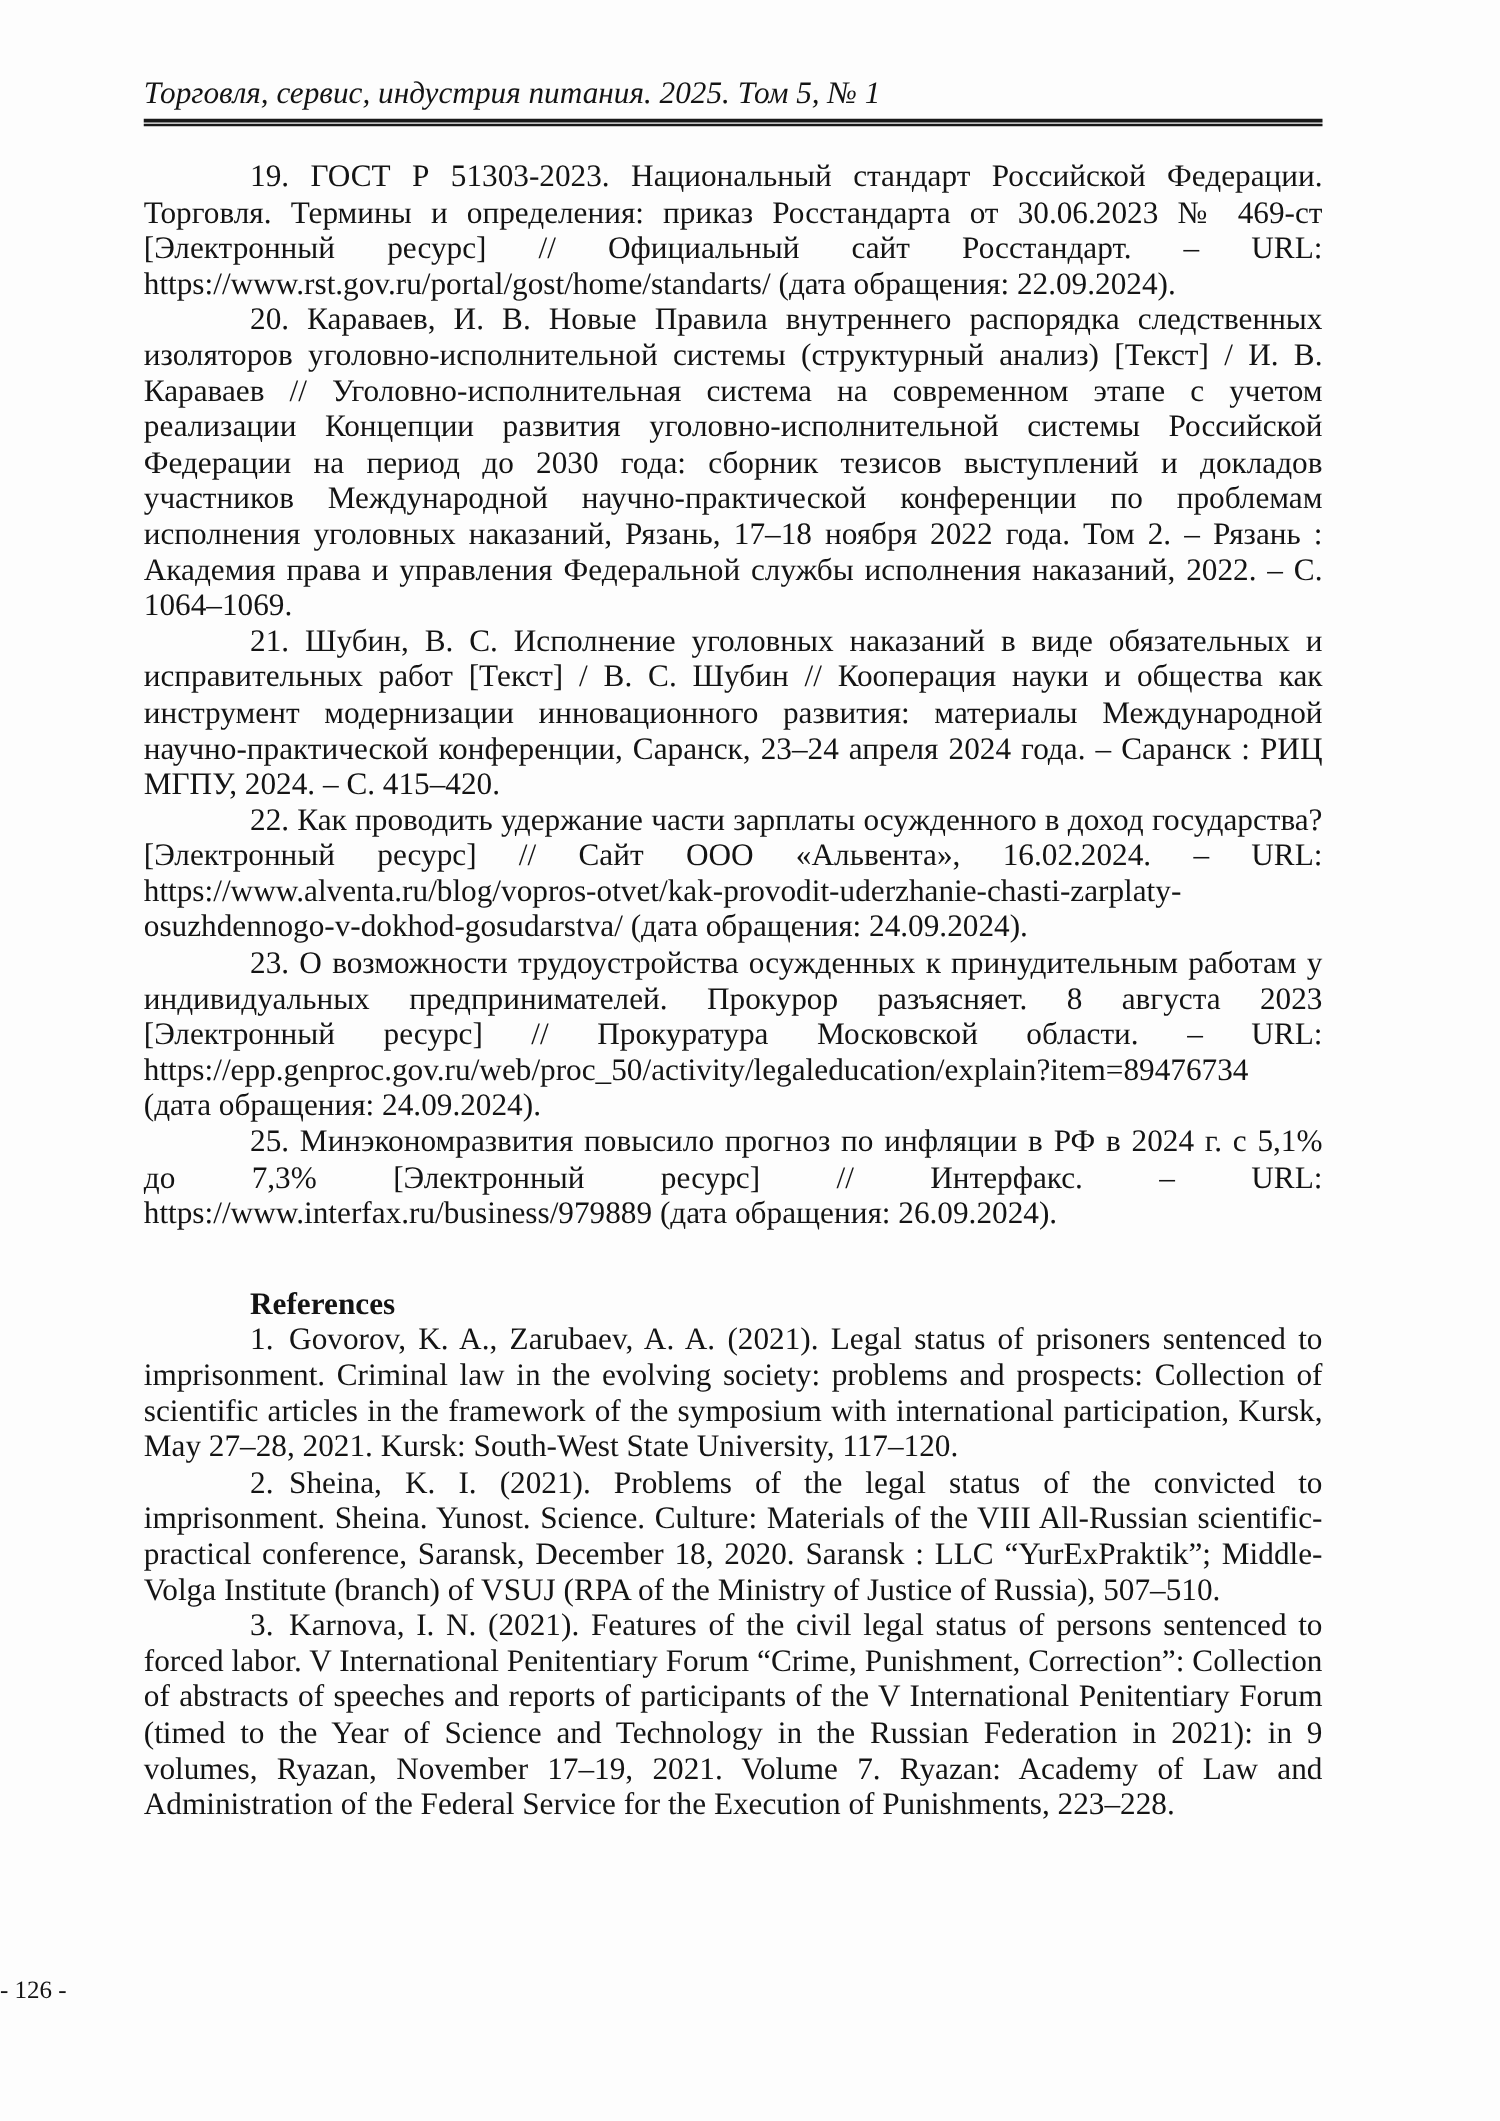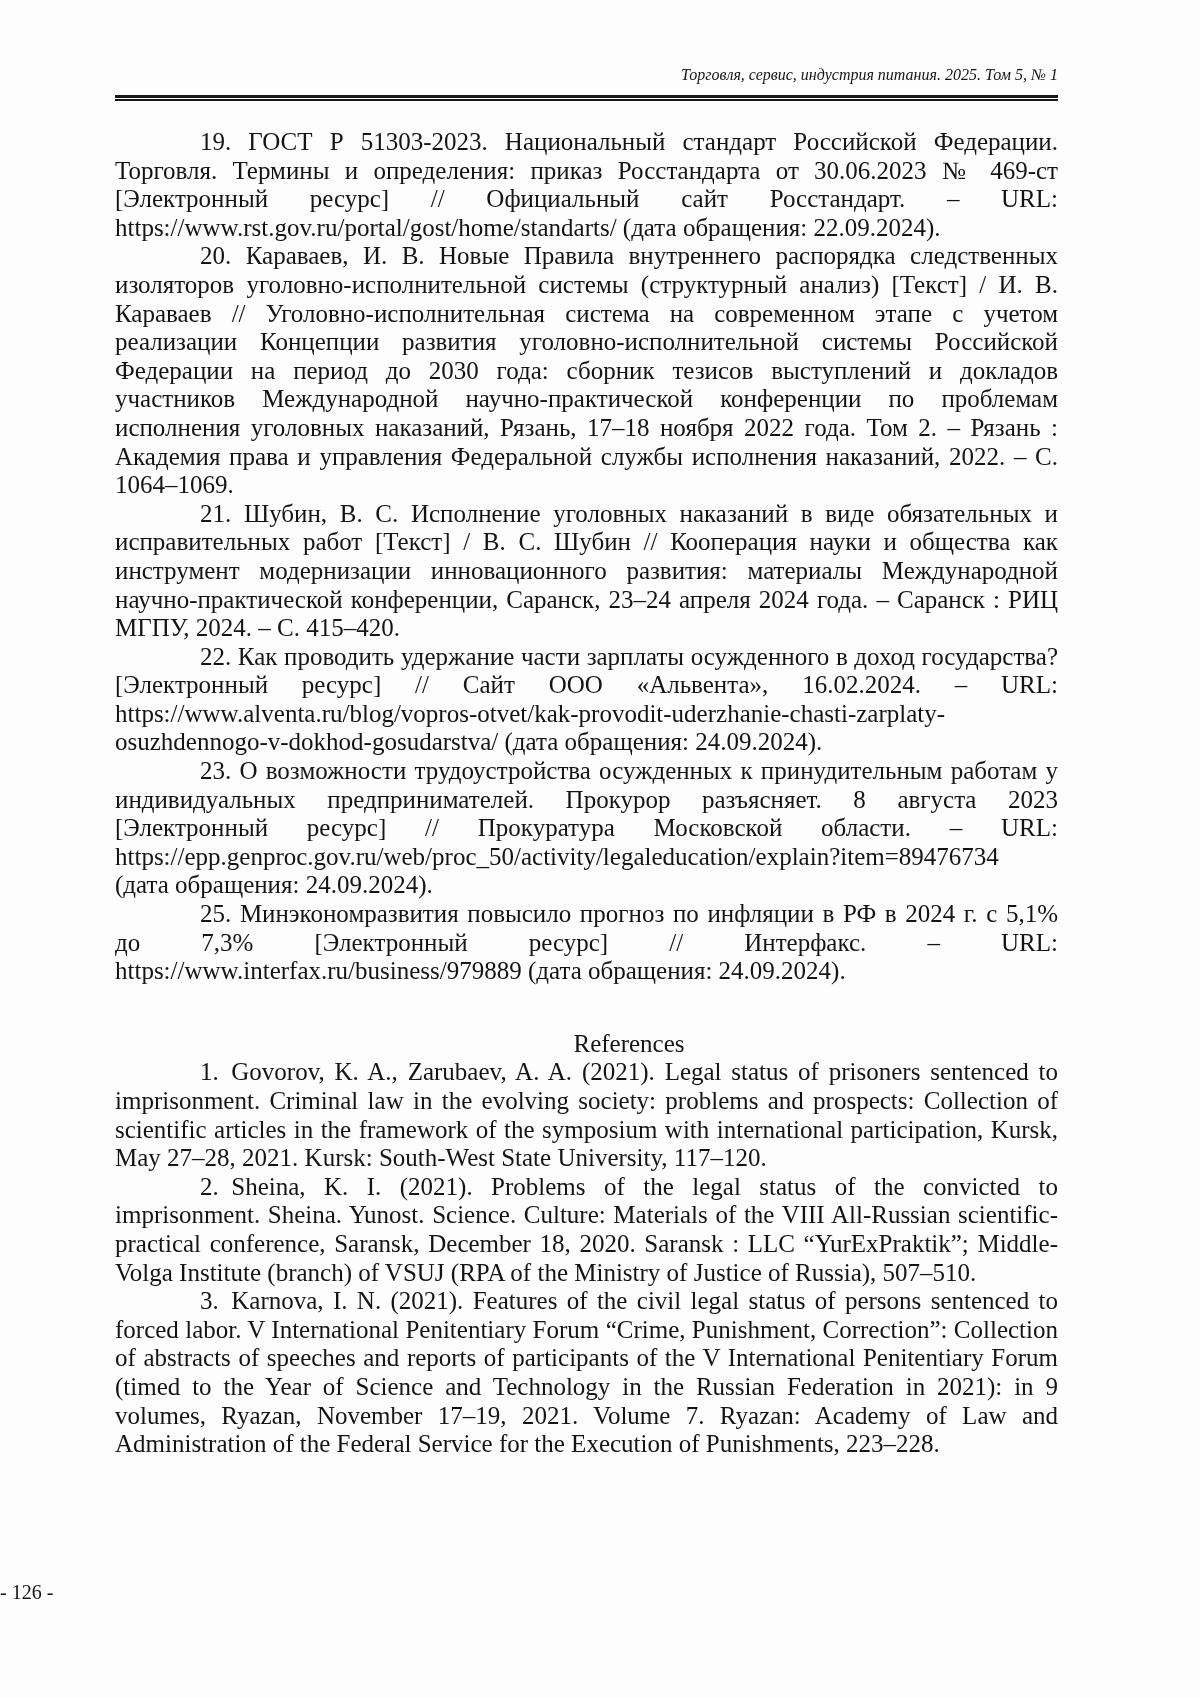--- a/index.html
+++ b/index.html
@@ -17,23 +17,23 @@
     overflow: hidden;
     box-sizing: border-box;
   }
   .content {
     margin-left: 115px;
     margin-right: 142px; 
   }
   .journal-line {
     margin-top: 60px;
     font-style: italic;
-    font-size: 16px;
+    font-size: 25px;
     line-height: 29px;
-    text-align: right;
+    text-align: left;
     white-space: nowrap;
   }
   .header-rule {
     margin-top: 6px;
     height: 6px;
     box-sizing: border-box;
     border-top: 3px solid #191919;
     border-bottom: 2px solid #191919;
     background: #fdfdfd;
   }
@@ -45,22 +45,22 @@
   }
   .refs-body p {
     margin: 0;
     padding: 0;
     text-indent: 85px;
     overflow-wrap: break-word;
     word-break: break-word;
   }
   .refs-heading {
     margin-top: 44px !important;
-    font-weight: normal;
-    text-align: center;
+    font-weight: bold;
+    text-align: left;
   }
   .page-footer {
     position: absolute;
     top: 1578px;
     left: 0;
     width: 1200px;
     font-size: 20px;
     line-height: 28px;
   }
 </style>
@@ -73,21 +73,21 @@
     <div class="journal-line">Торговля, сервис, индустрия питания. 2025. Том 5, № 1</div>
 
     <div class="header-rule"></div>
 
     <div class="refs-body">
       <p>19. ГОСТ Р 51303-2023. Национальный стандарт Российской Федерации. Торговля. Термины и определения: приказ Росстандарта от 30.06.2023 № 469-ст [Электронный ресурс] // Официальный сайт Росстандарт. – URL: https://www.rst.gov.ru/portal/gost/home/standarts/ (дата обращения: 22.09.2024).</p>
       <p>20. Караваев, И. В. Новые Правила внутреннего распорядка следственных изоляторов уголовно-исполнительной системы (структурный анализ) [Текст] / И. В. Караваев // Уголовно-исполнительная система на современном этапе с учетом реализации Концепции развития уголовно-исполнительной системы Российской Федерации на период до 2030 года: сборник тезисов выступлений и докладов участников Международной научно-практической конференции по проблемам исполнения уголовных наказаний, Рязань, 17–18 ноября 2022 года. Том 2. – Рязань : Академия права и управления Федеральной службы исполнения наказаний, 2022. – С. 1064–1069.</p>
       <p>21. Шубин, В. С. Исполнение уголовных наказаний в виде обязательных и исправительных работ [Текст] / В. С. Шубин // Кооперация науки и общества как инструмент модернизации инновационного развития: материалы Международной научно-практической конференции, Саранск, 23–24 апреля 2024 года. – Саранск : РИЦ МГПУ, 2024. – С. 415–420.</p>
       <p>22. Как проводить удержание части зарплаты осужденного в доход государства? [Электронный ресурс] // Сайт ООО «Альвента», 16.02.2024. – URL: https://www.alventa.ru/blog/vopros-otvet/kak-provodit-uderzhanie-chasti-zarplaty-osuzhdennogo-v-dokhod-gosudarstva/ (дата обращения: 24.09.2024).</p>
       <p>23. О возможности трудоустройства осужденных к принудительным работам у индивидуальных предпринимателей. Прокурор разъясняет. 8 августа 2023 [Электронный ресурс] // Прокуратура Московской области. – URL: https://epp.genproc.gov.ru/web/proc_50/activity/legaleducation/explain?item=89476734 (дата обращения: 24.09.2024).</p>
-      <p>25. Минэкономразвития повысило прогноз по инфляции в РФ в 2024 г. с 5,1% до 7,3% [Электронный ресурс] // Интерфакс. – URL: https://www.interfax.ru/business/979889 (дата обращения: 24.09.2024).</p>
+      <p>25. Минэкономразвития повысило прогноз по инфляции в РФ в 2024 г. с 5,1% до 7,3% [Электронный ресурс] // Интерфакс. – URL: https://www.interfax.ru/business/979889 (дата обращения: 26.09.2024).</p>
 
       <p class="refs-heading">References</p>
 
       <p>1. Govorov, K. A., Zarubaev, A. A. (2021). Legal status of prisoners sentenced to imprisonment. Criminal law in the evolving society: problems and prospects: Collection of scientific articles in the framework of the symposium with international participation, Kursk, May 27–28, 2021. Kursk: South-West State University, 117–120.</p>
       <p>2. Sheina, K. I. (2021). Problems of the legal status of the convicted to imprisonment. Sheina. Yunost. Science. Culture: Materials of the VIII All-Russian scientific-practical conference, Saransk, December 18, 2020. Saransk : LLC “YurExPraktik”; Middle-Volga Institute (branch) of VSUJ (RPA of the Ministry of Justice of Russia), 507–510.</p>
       <p>3. Karnova, I. N. (2021). Features of the civil legal status of persons sentenced to forced labor. V International Penitentiary Forum “Crime, Punishment, Correction”: Collection of abstracts of speeches and reports of participants of the V International Penitentiary Forum (timed to the Year of Science and Technology in the Russian Federation in 2021): in 9 volumes, Ryazan, November 17–19, 2021. Volume 7. Ryazan: Academy of Law and Administration of the Federal Service for the Execution of Punishments, 223–228.</p>
     </div>
   </div>
 
   <div class="page-footer">

